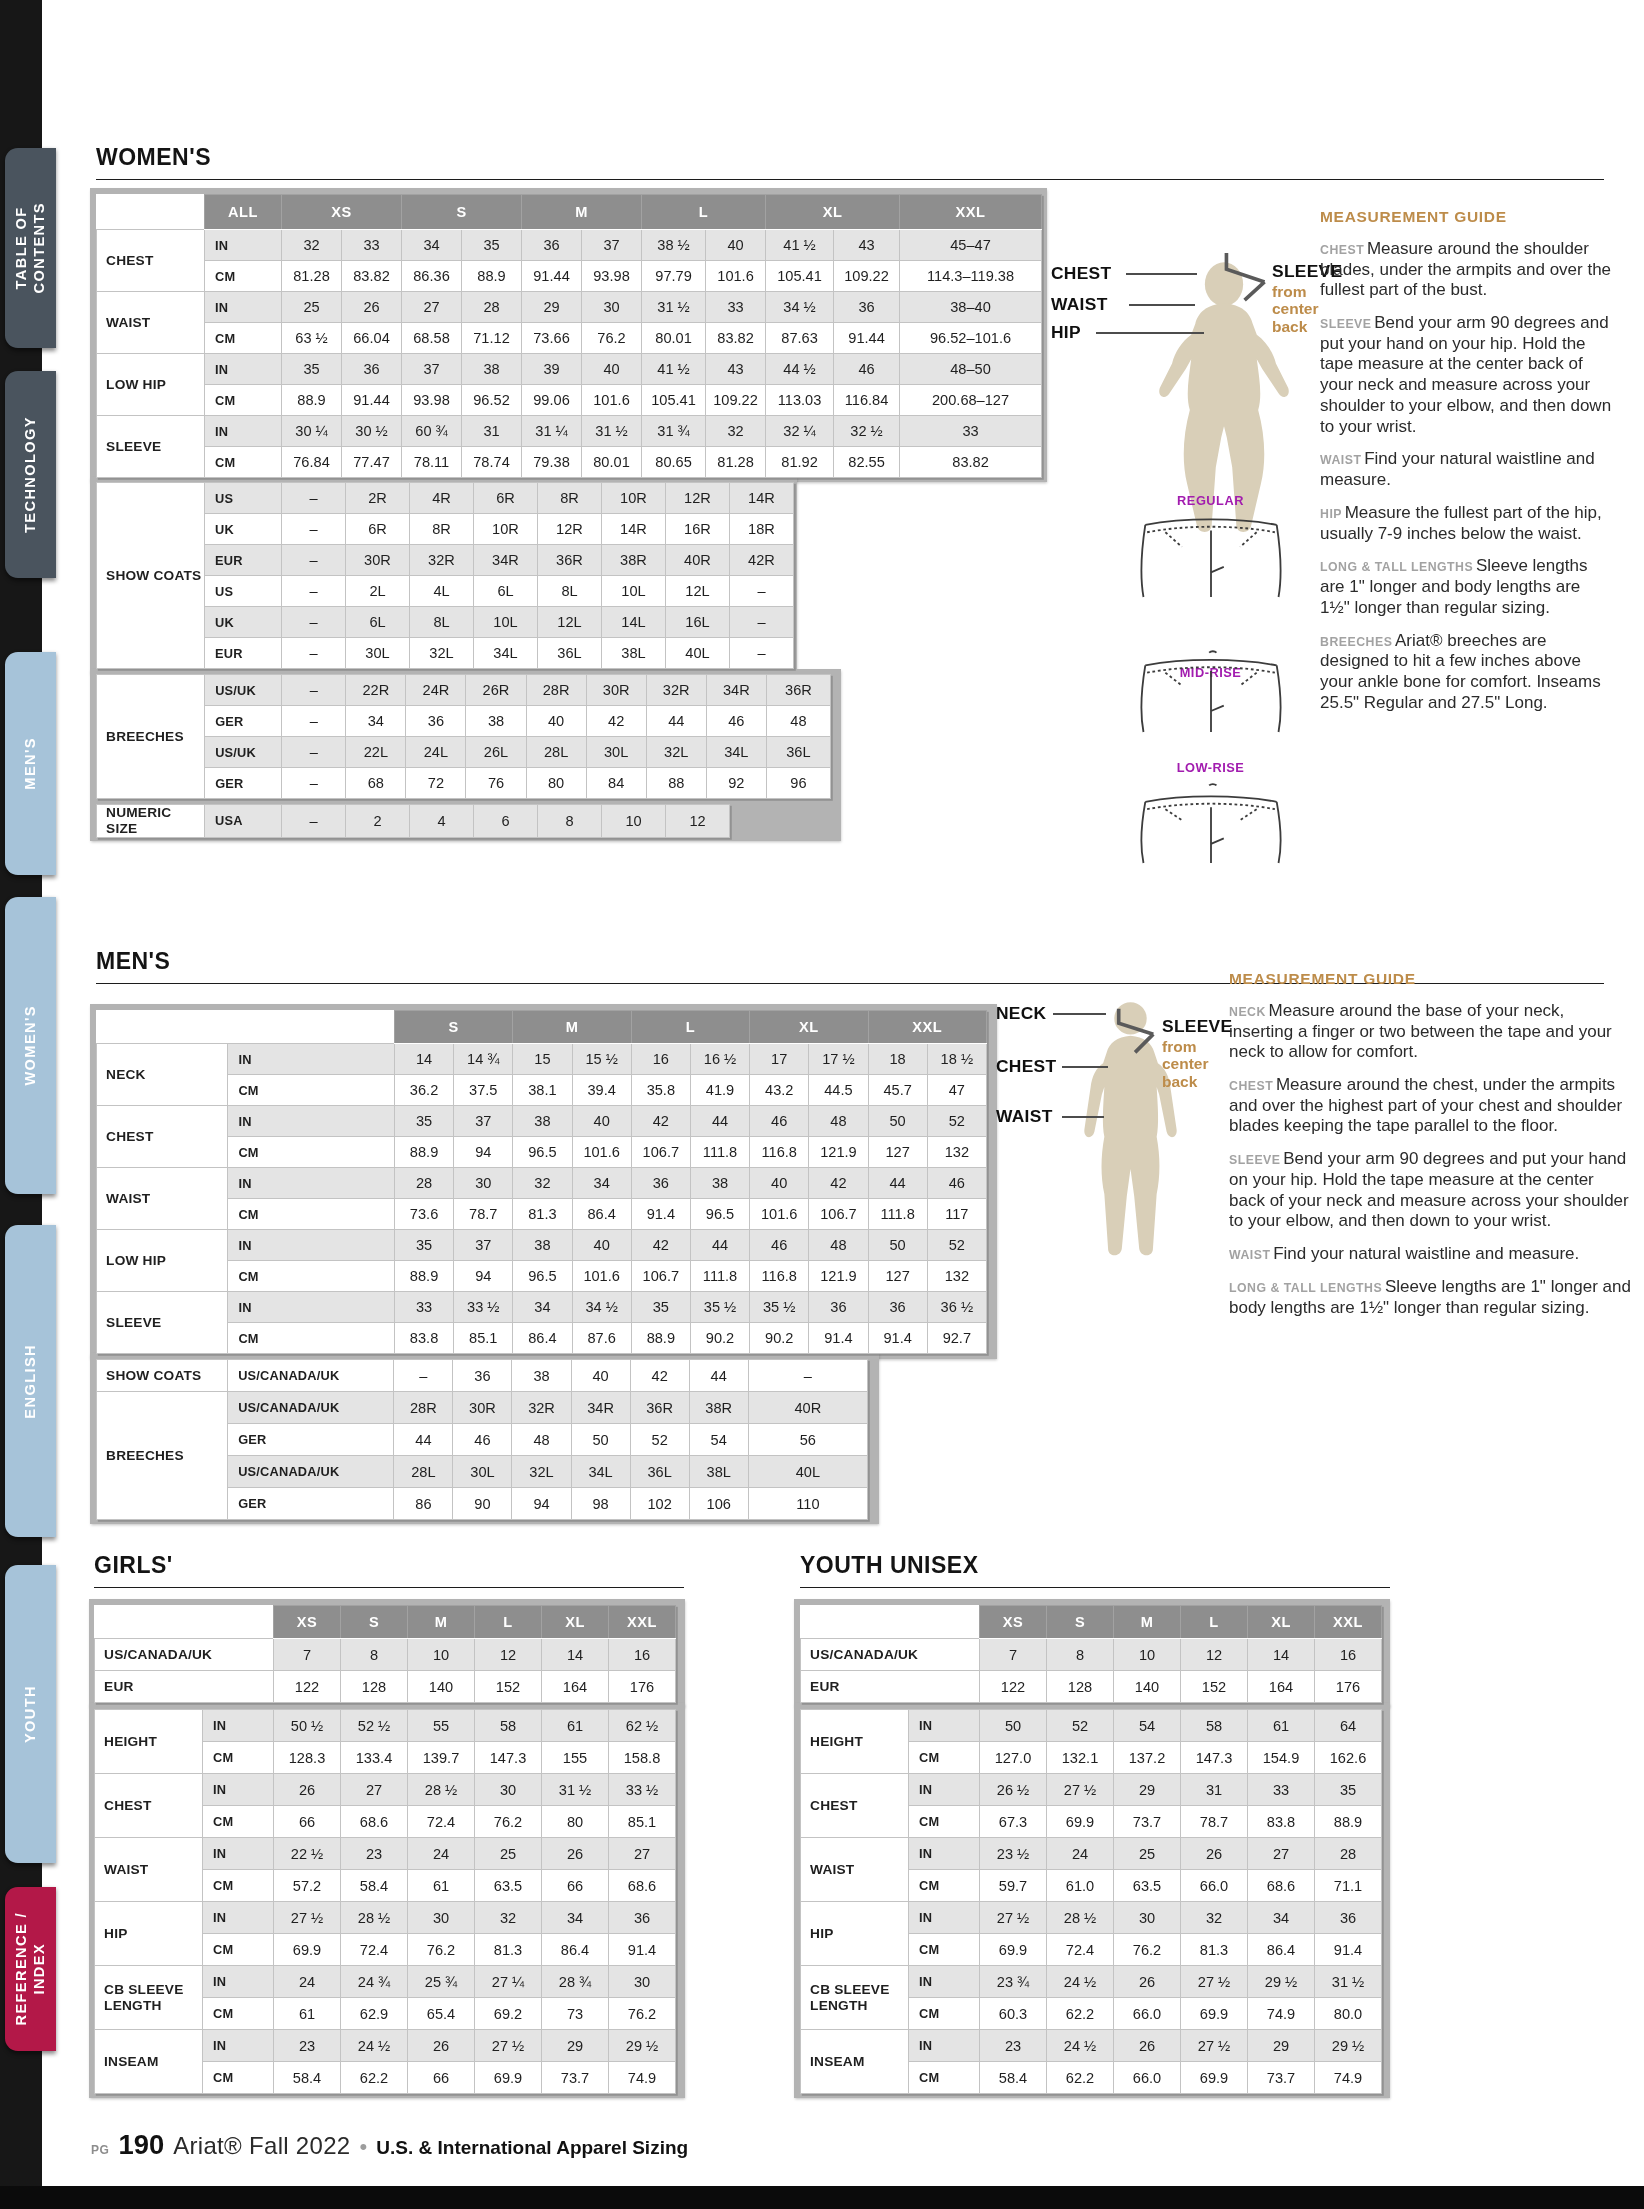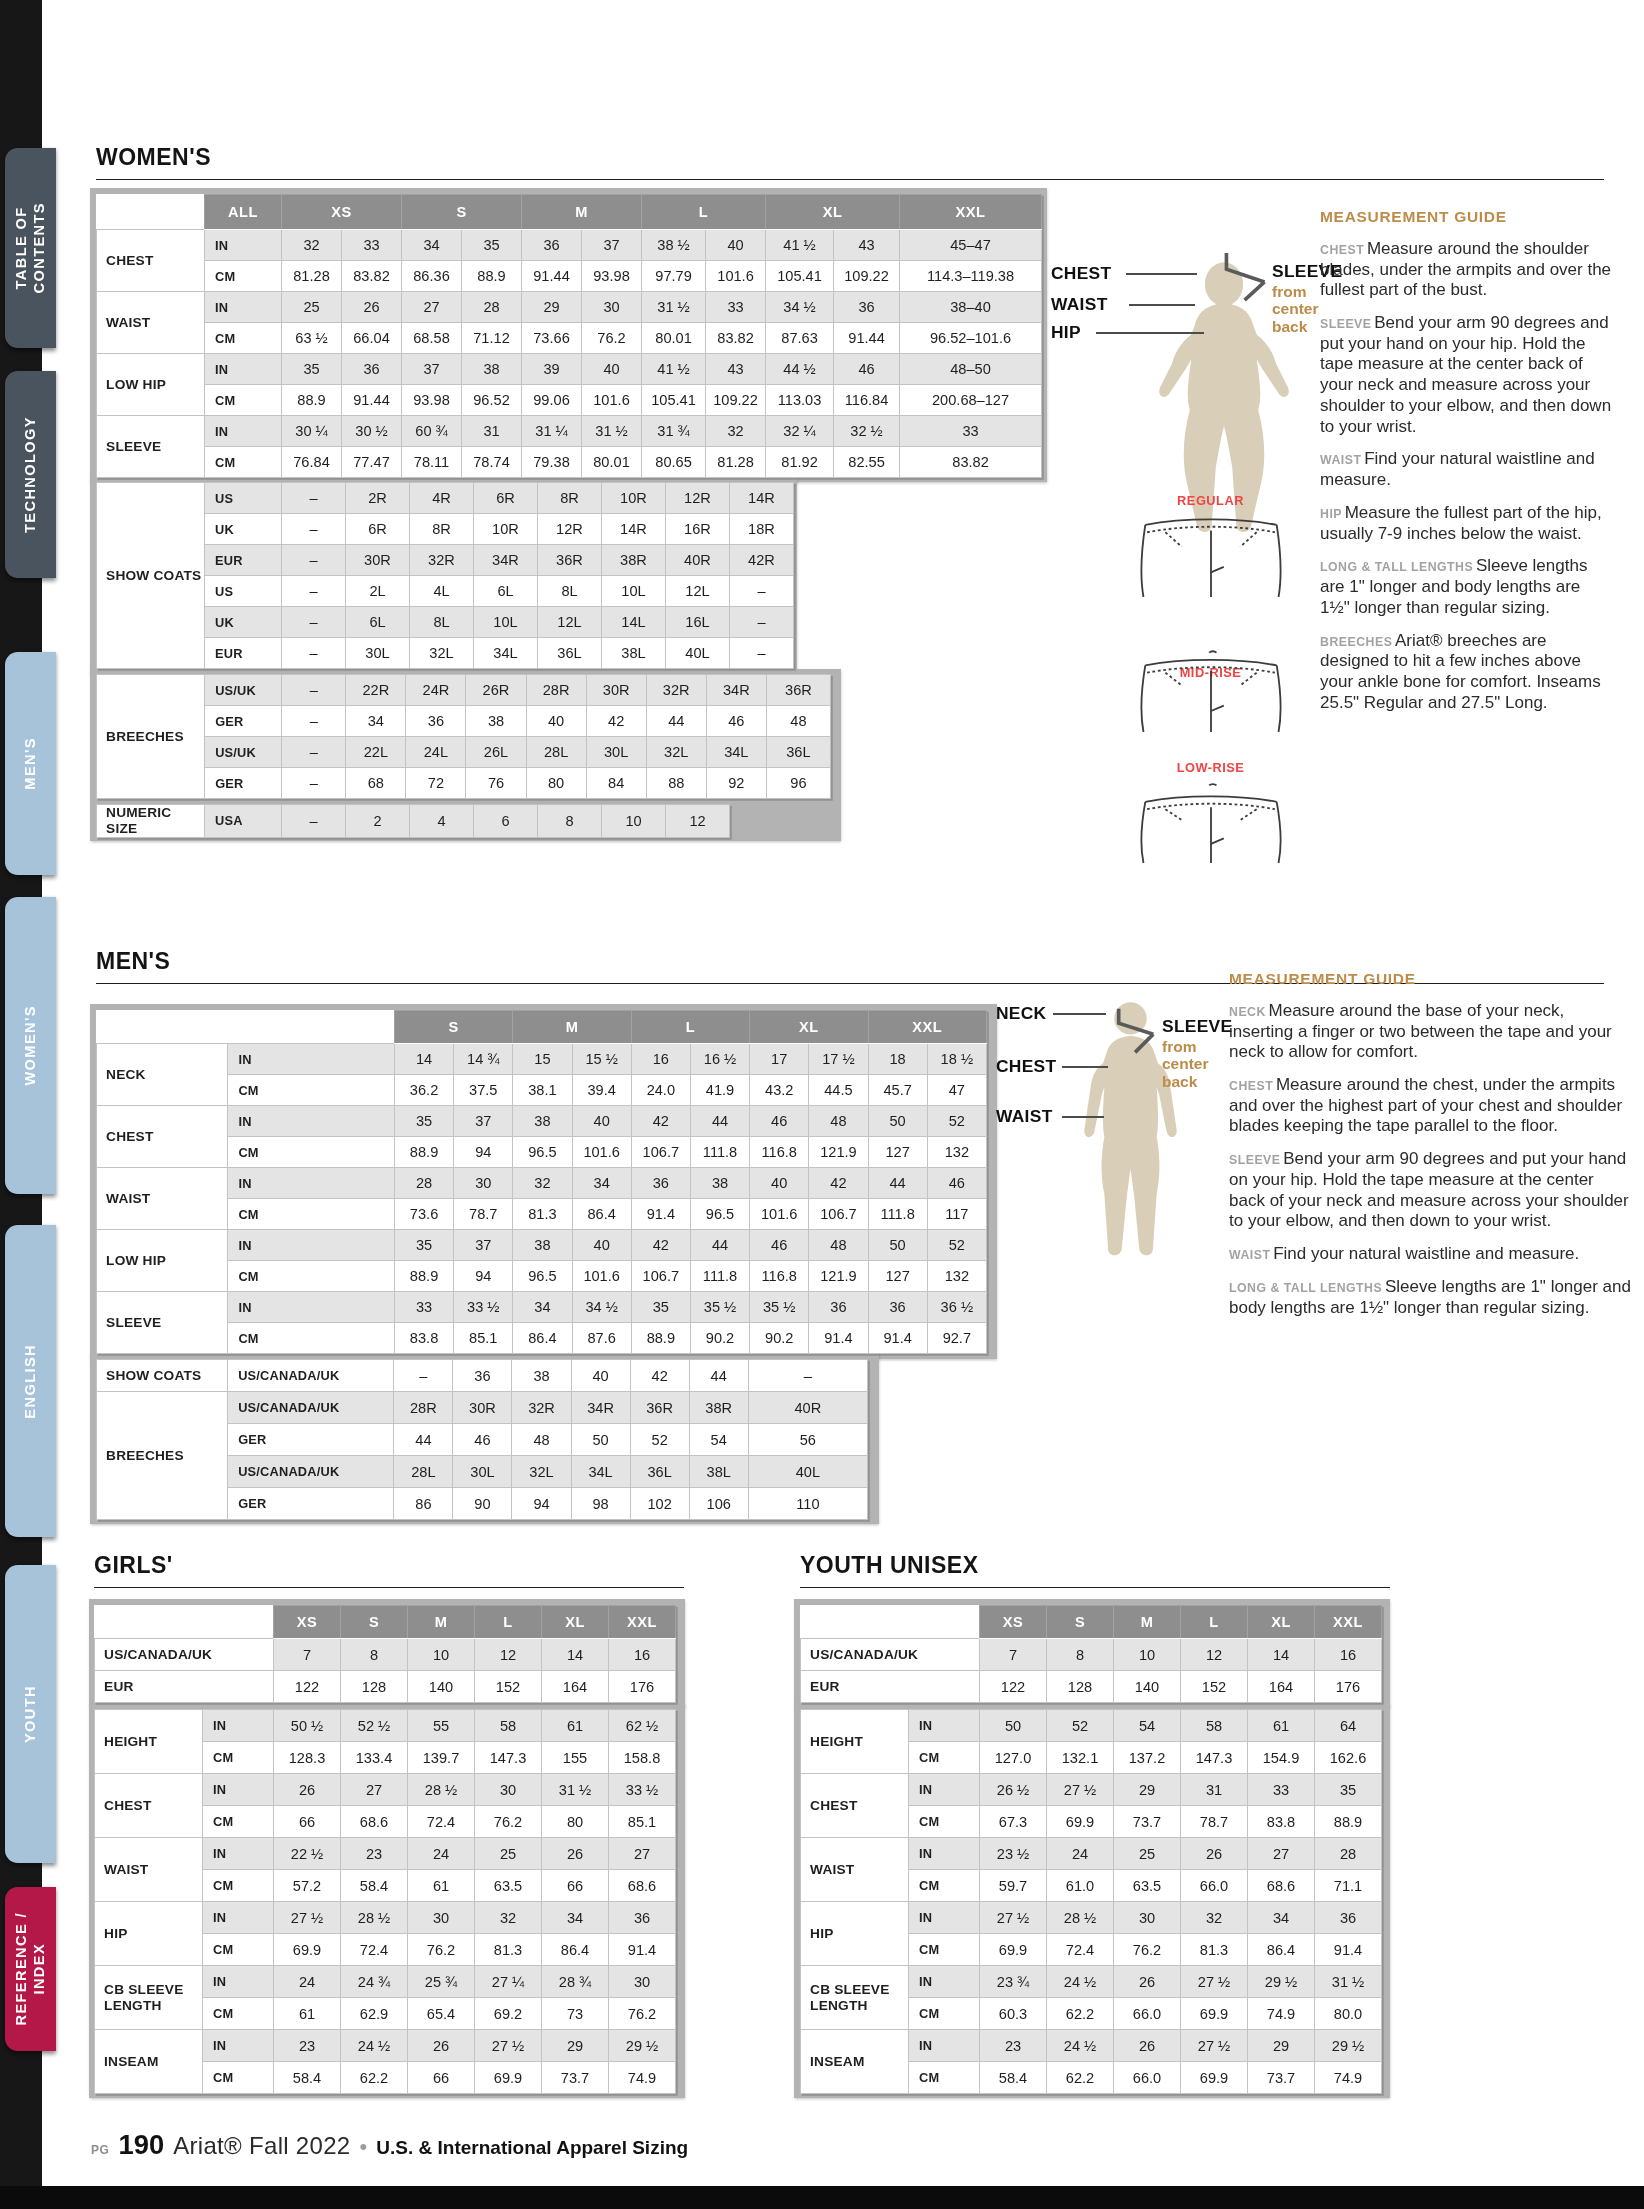--- a/index.html
+++ b/index.html
@@ -43,21 +43,21 @@
   
   .guide { position:absolute; }
   .guide-title { color:#bd8c4a; font-weight:bold; font-size:15.5px; letter-spacing:0.7px; margin-bottom:12.8px; }
   .guide p { margin:0 0 12px 0; font-size:17px; line-height:1.22; color:#2b2b2b; }
   .guide .term { color:#a2a2a2; font-weight:bold; font-size:12.3px; letter-spacing:0.5px; margin-right:2.7px; }
 
   
   .fig-label { position:absolute; font-weight:bold; font-size:17.4px; color:#101010; letter-spacing:0.3px; }
   .fig-line  { position:absolute; height:1.8px; background:#4c4c4c; }
   .sleeve-sub { position:absolute; color:#bd8c4a; font-weight:bold; font-size:15.5px; line-height:1.12; }
-  .rise-label { position:absolute; color:#ef4444; font-weight:bold; font-size:12.8px; letter-spacing:0.5px;
+  .rise-label { position:absolute; color:#a21caf; font-weight:bold; font-size:12.8px; letter-spacing:0.5px;
                 text-align:center; }
   svg.figure, svg.pants, svg.bracket { position:absolute; }
 
   
   #footer { position:absolute; left:91px; top:2129px; display:flex; align-items:baseline; gap:9.1px; }
   #footer .pg   { color:#8d8d8d; font-size:12px; font-weight:bold; letter-spacing:0.5px; }
   #footer .num  { color:#111; font-size:27.4px; font-weight:800; }
   #footer .cat  { color:#2a2a2a; font-size:24px; font-weight:400; letter-spacing:0.3px; }
   #footer .dot  { color:#9d9d9d; font-size:22px; }
   #footer .sec  { color:#111; font-size:19px; font-weight:800; }
@@ -475,21 +475,21 @@
             <td class="val">17 ½</td>
             <td class="val">18</td>
             <td class="val">18 ½</td>
           </tr>
           <tr style="height: 31px;">
             <td class="unit">CM</td>
             <td class="val">36.2</td>
             <td class="val">37.5</td>
             <td class="val">38.1</td>
             <td class="val">39.4</td>
-            <td class="val">24.0</td>
+            <td class="val">35.8</td>
             <td class="val">41.9</td>
             <td class="val">43.2</td>
             <td class="val">44.5</td>
             <td class="val">45.7</td>
             <td class="val">47</td>
           </tr>
           <tr class="shade" style="height: 31px;">
             <th class="rowlabel" rowspan="2">CHEST</th>
             <td class="unit">IN</td>
             <td class="val">35</td>

